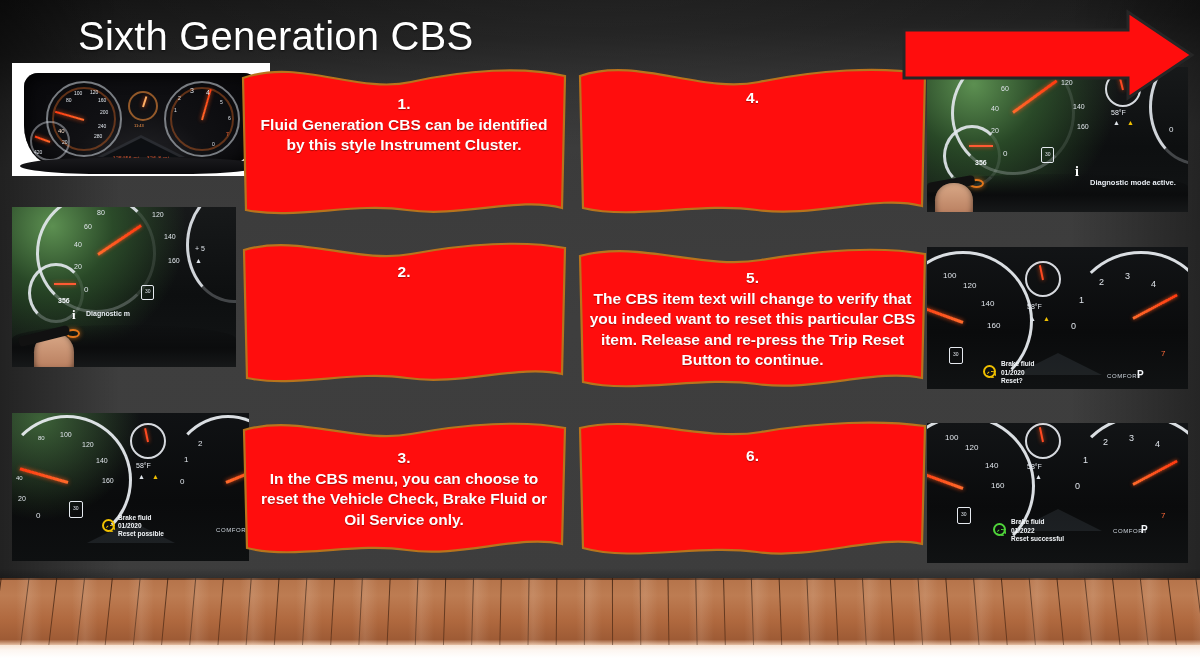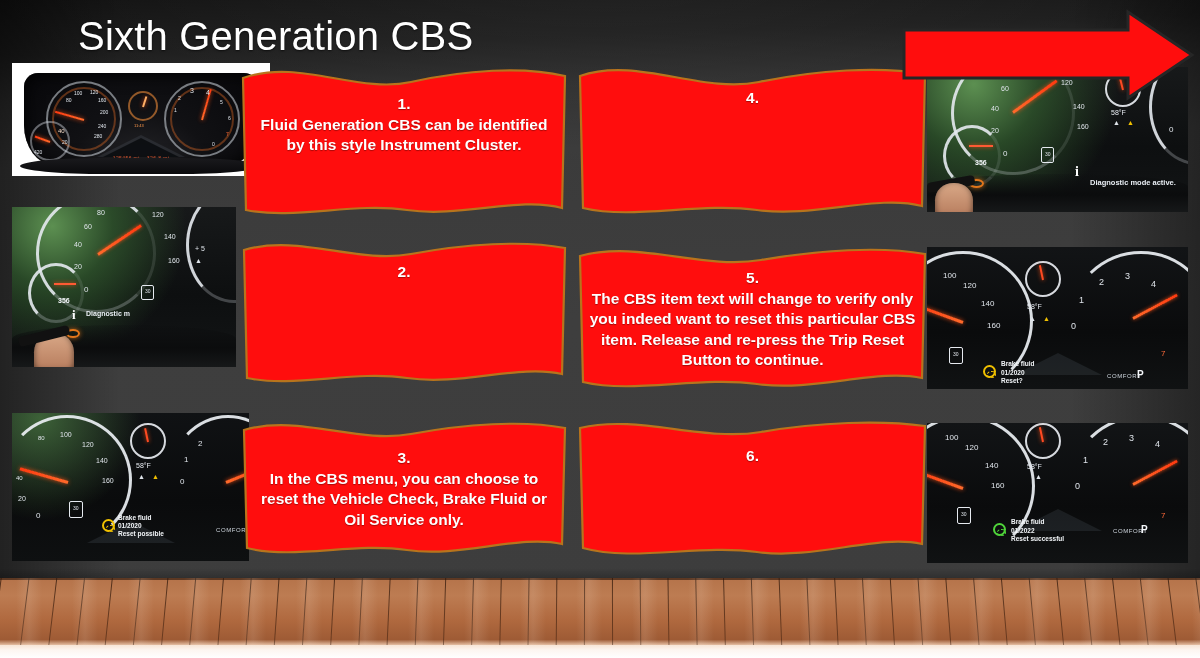--- a/index.html
+++ b/index.html
@@ -528,21 +528,21 @@
       <div>2.</div>
     </div>
   </div>
 
   <div class="banner" id="banner5">
     <svg viewBox="0 0 355 152" preserveAspectRatio="none" aria-hidden="true">
       <path d="M5,12 C64,-4 126,26 186,16 C244,6 306,2 350,10 L347,134 C302,124 240,148 182,140 C124,132 58,150 8,138 Z" fill="#ff0d0d" stroke="#b8741c" stroke-width="2.2"></path>
     </svg>
     <div class="btext">
       <div>5.</div>
-      <div>The CBS item text will change to verify only you indeed want to reset this particular CBS item.  Release and re-press the Trip Reset Button to continue.</div>
+      <div>The CBS item text will change to verify that you indeed want to reset this particular CBS item.  Release and re-press the Trip Reset Button to continue.</div>
     </div>
   </div>
 
   <div class="banner" id="banner3">
     <svg viewBox="0 0 330 152" preserveAspectRatio="none" aria-hidden="true">
       <path d="M5,14 C60,-2 118,28 172,18 C226,8 284,4 326,12 L323,128 C280,118 222,142 168,134 C114,126 56,144 8,132 Z" fill="#ff0d0d" stroke="#b8741c" stroke-width="2.2"></path>
     </svg>
     <div class="btext">
       <div>3.</div>
       <div>In the CBS menu, you can choose to reset the Vehicle Check, Brake Fluid or Oil Service only.</div>

